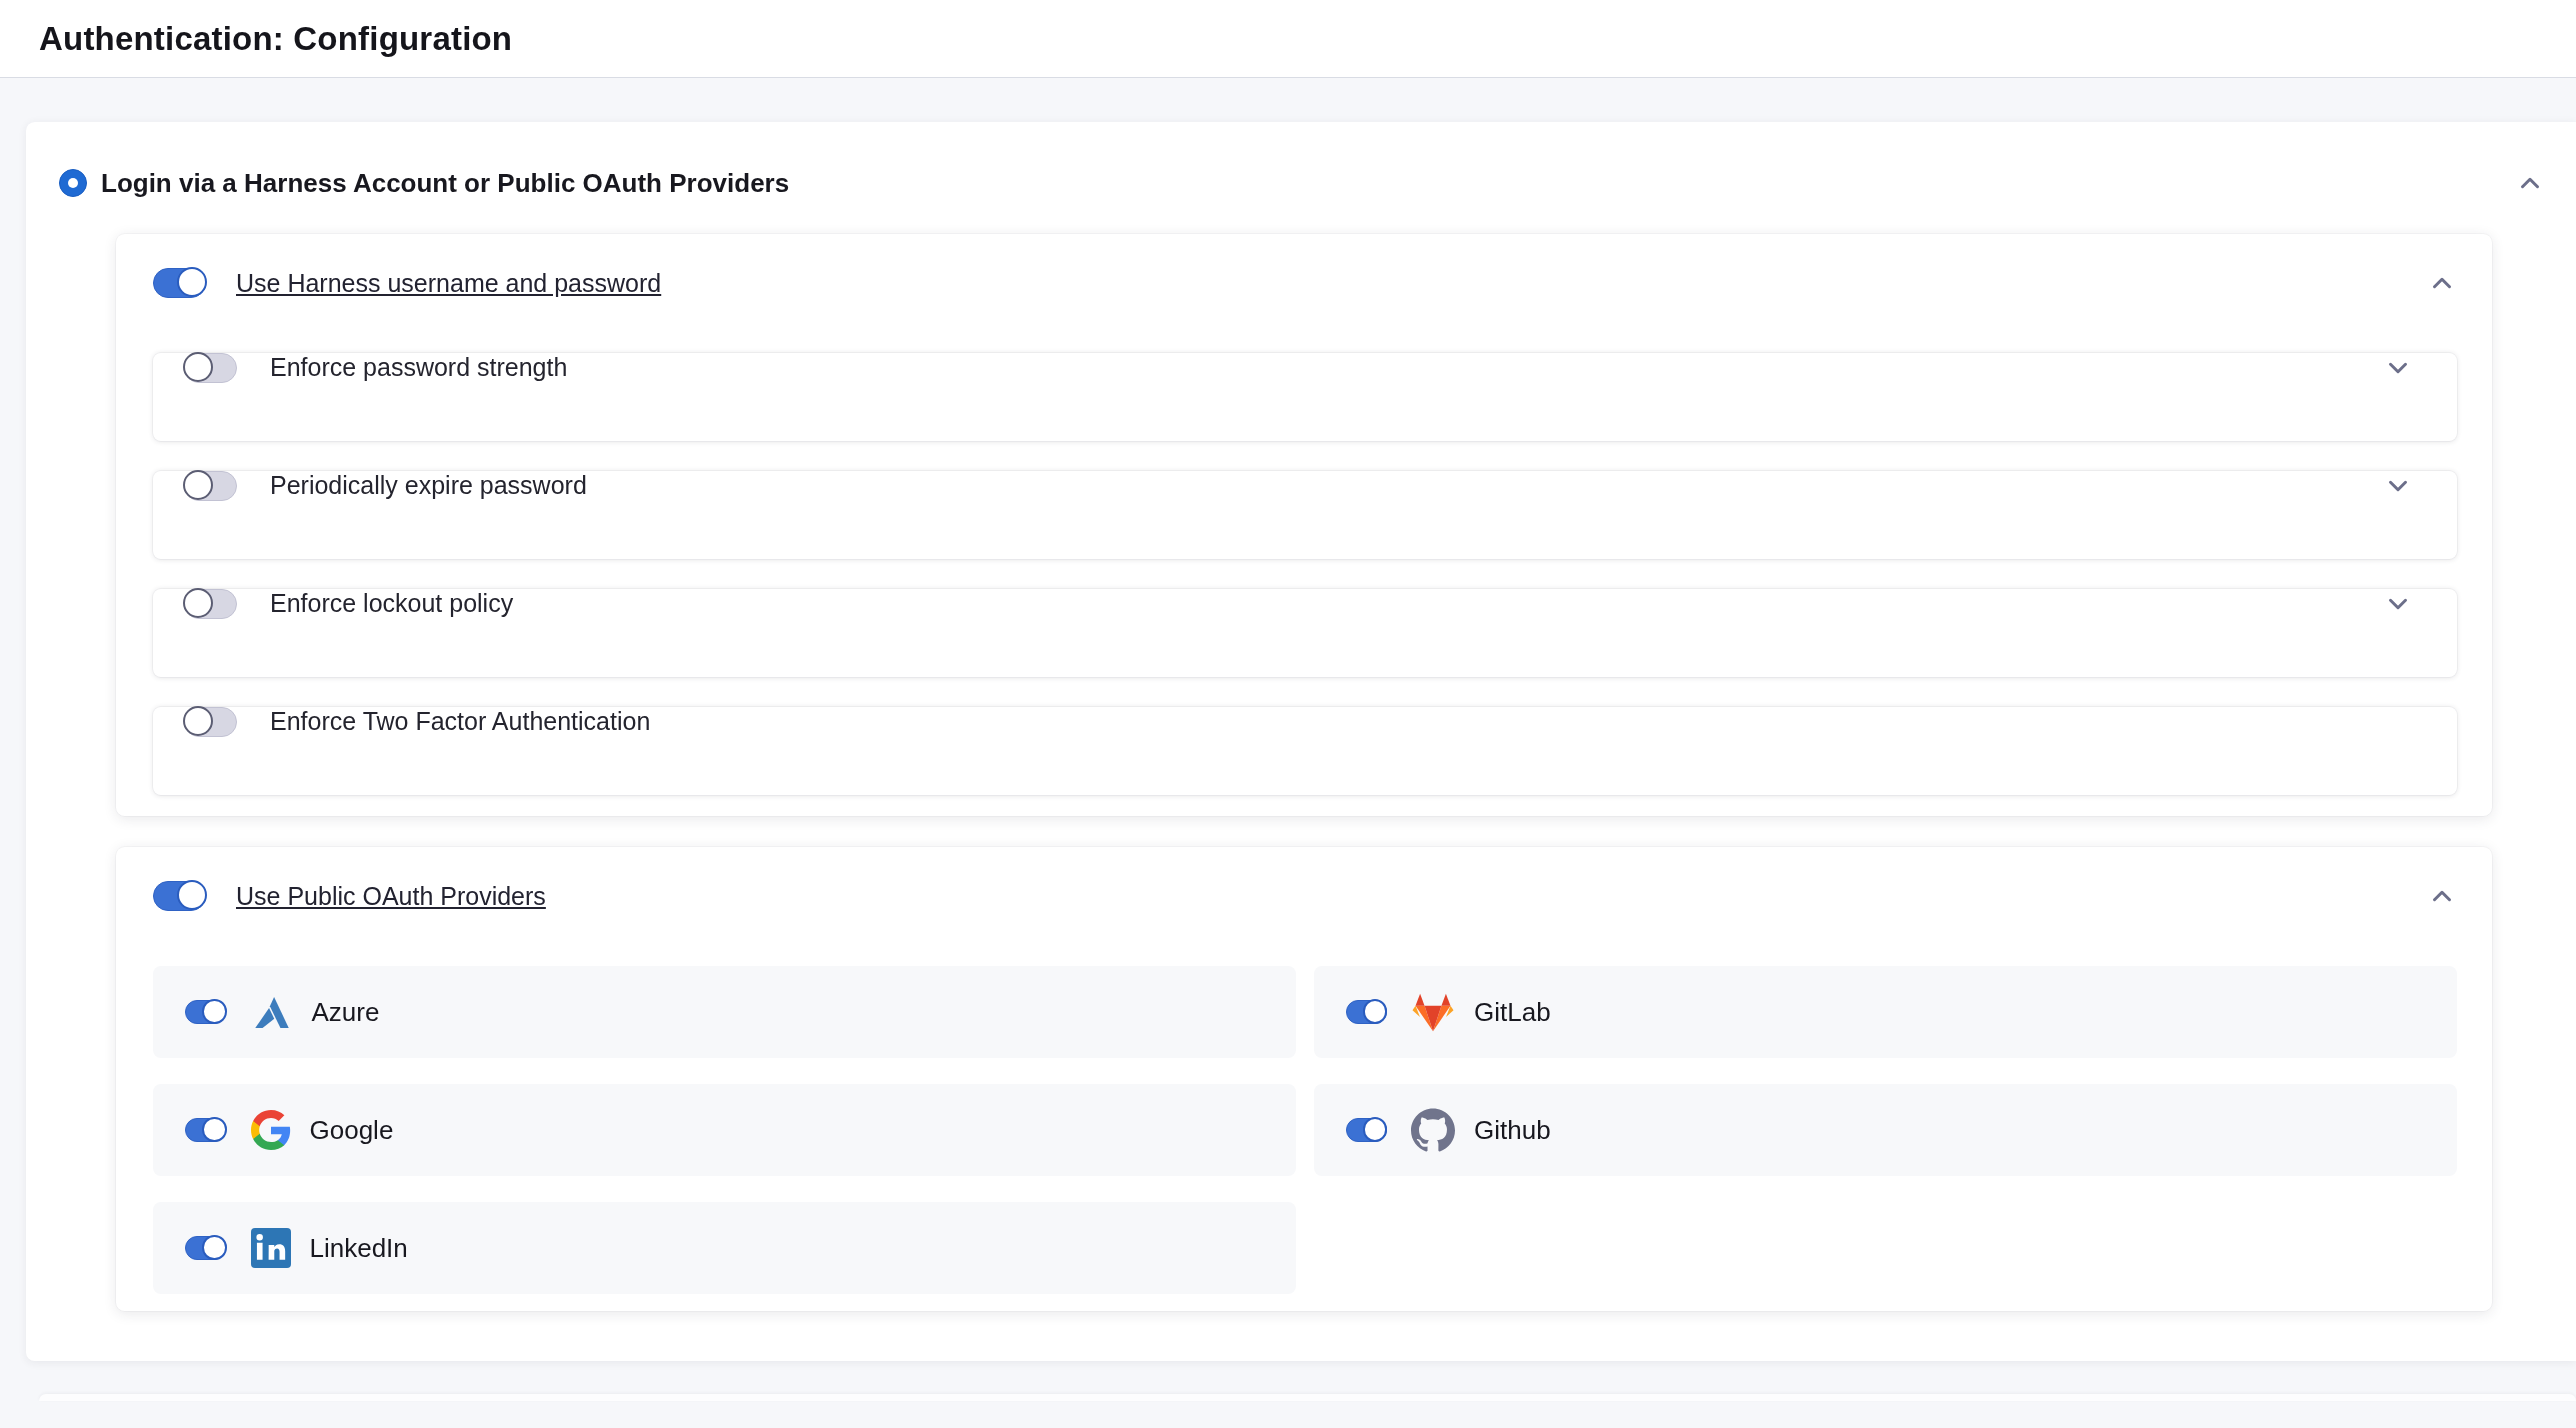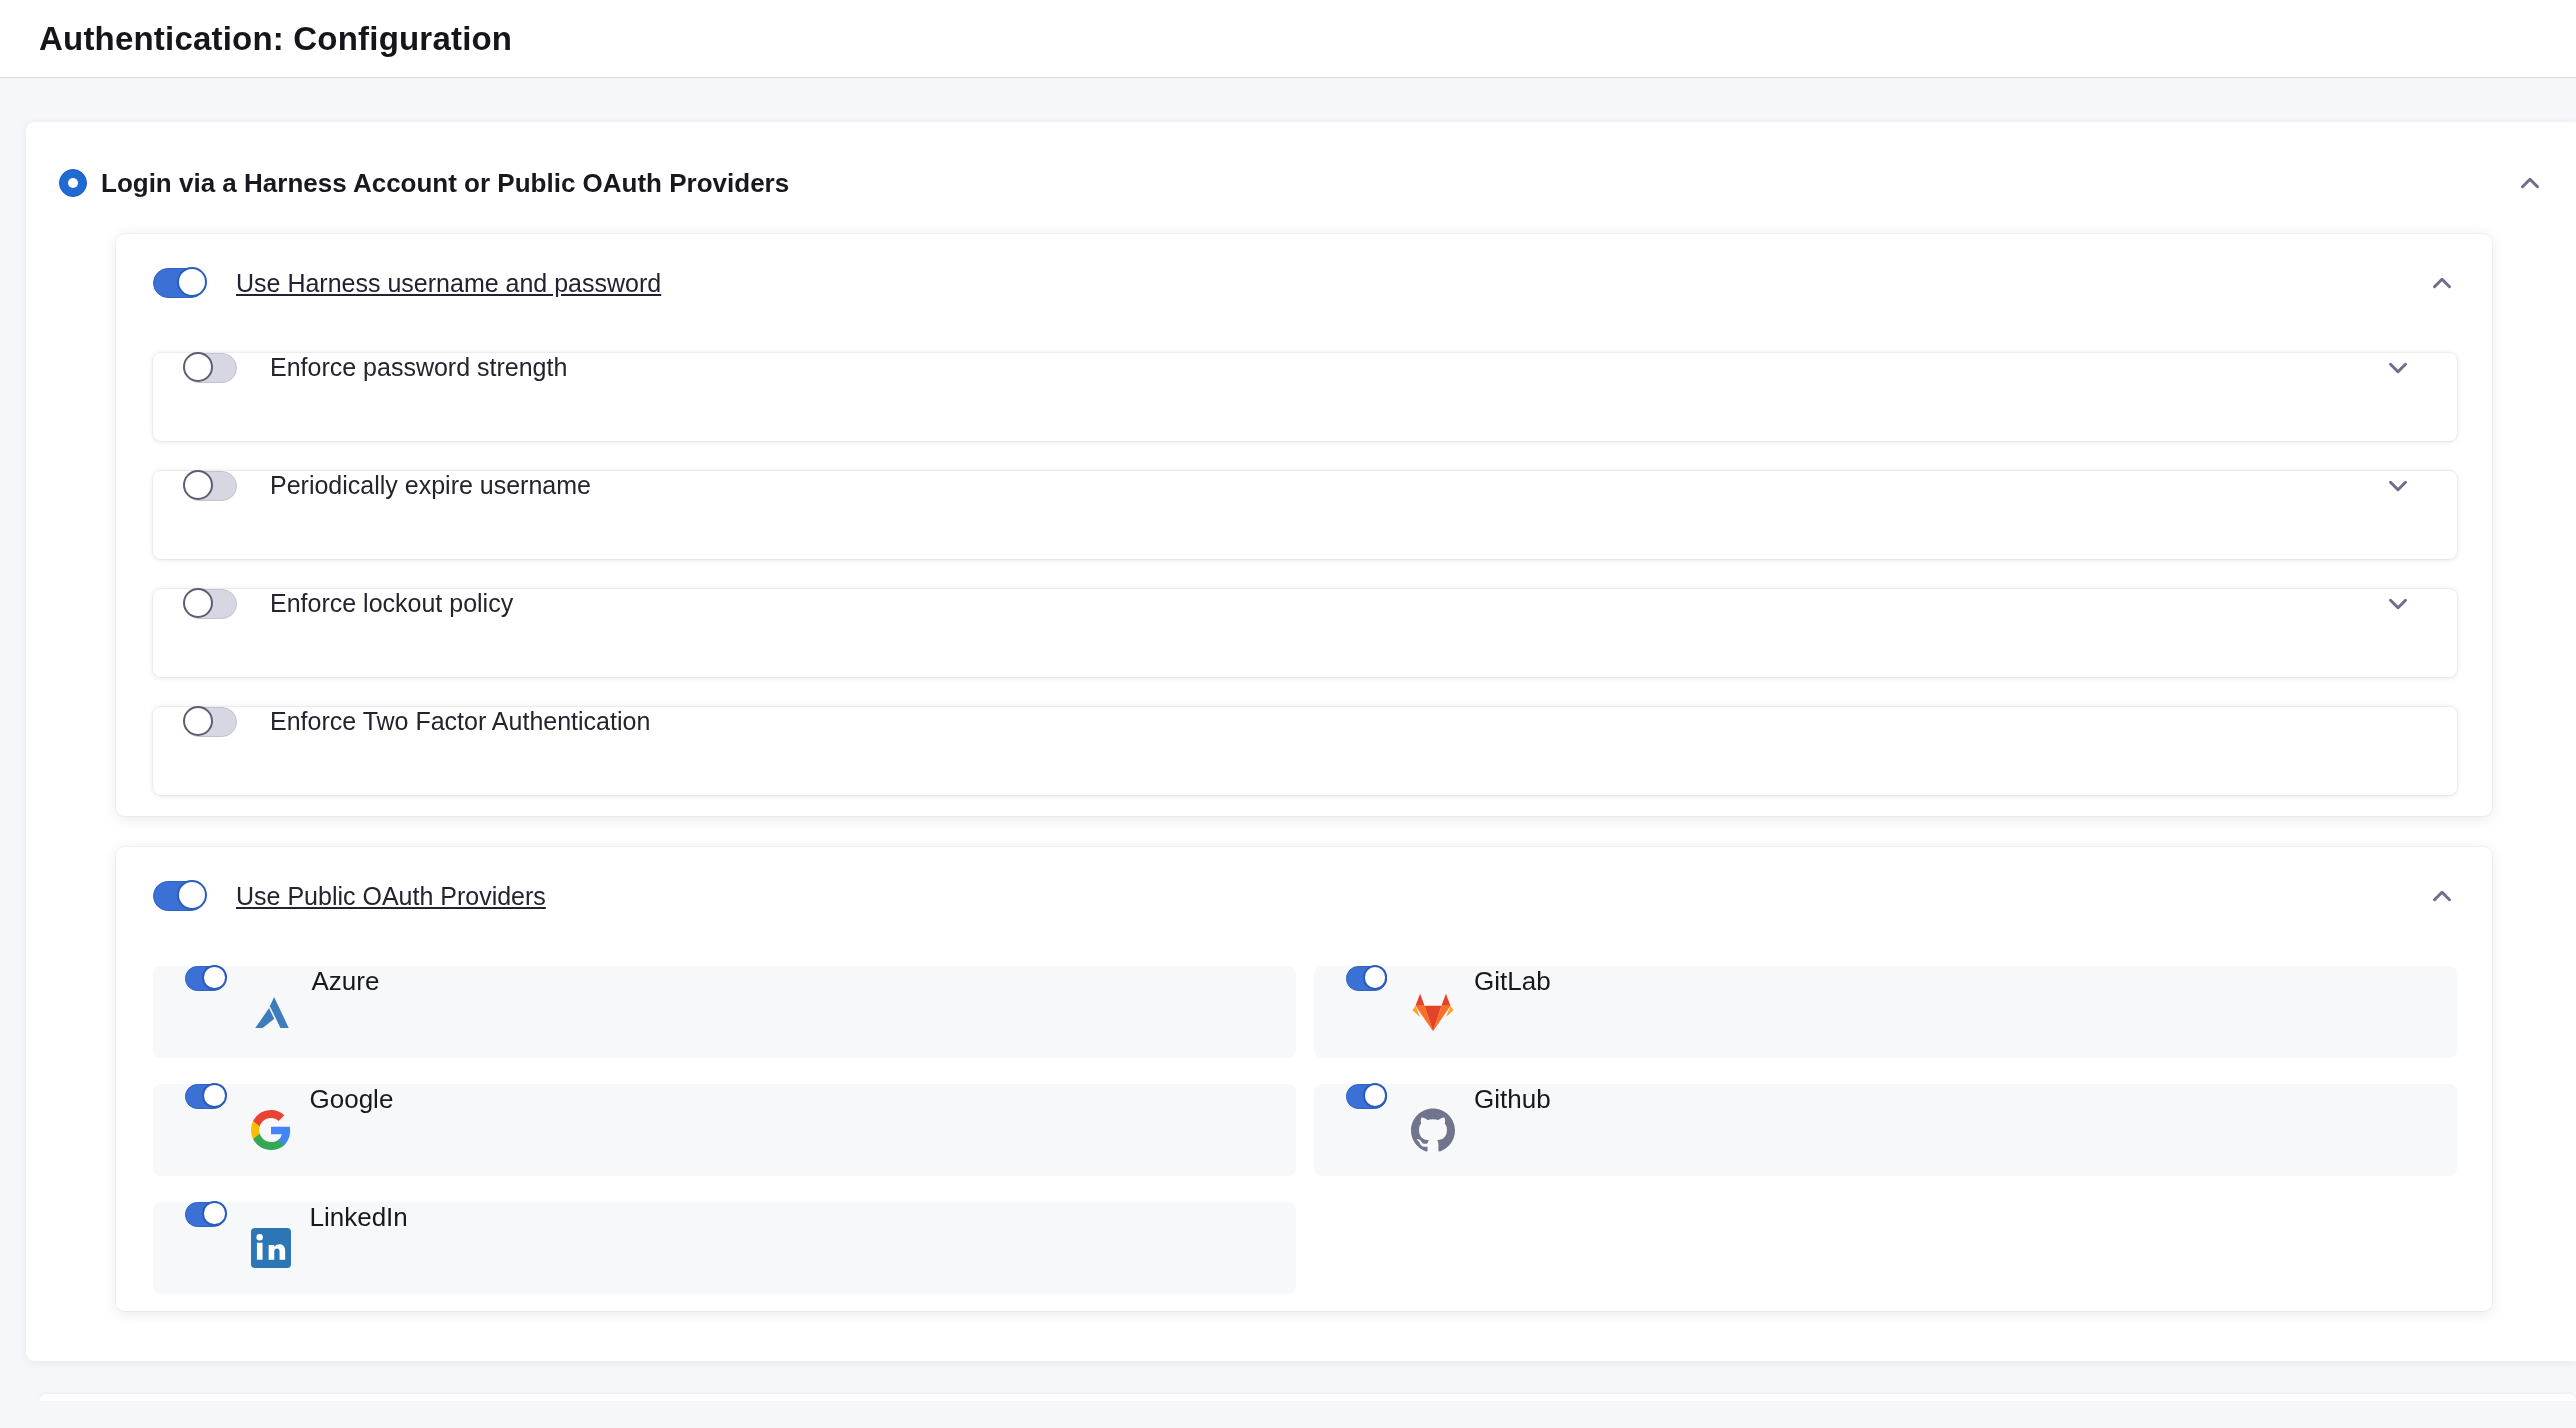--- a/index.html
+++ b/index.html
@@ -81,21 +81,21 @@
   .option-label { margin-left:33px; font-size:25px; color:#24242e; }
 
   
   .providers {
     margin-top:47px;
     display:grid; grid-template-columns:1fr 1fr;
     column-gap:17.5px; row-gap:26px;
   }
   .provider-row {
     height:92px; background:#f7f8fa; border-radius:7.9px;
-    display:flex; padding-left:32px;
+    display:flex; align-items:center; padding-left:32px;
   }
   .provider-icon { margin-left:24.5px; flex:0 0 auto; display:flex; align-items:center; }
   .provider-label { margin-left:19px; font-size:26px; color:#18181f; }
 
   
   .next-card-edge {
     margin:33px 0 0 39px; width:2537px; height:7px;
     background:#fdfdfe; border-radius:7.9px 7.9px 0 0;
     box-shadow:0 -0.9px 3.5px rgba(40,41,61,.05);
   }
@@ -145,21 +145,21 @@
           <span class="spacer"></span>
           <svg class="chev" viewBox="0 0 24 24">
             <path d="M6 9l6 6 6-6" fill="none" stroke="#6c6f8a" stroke-width="2.4" stroke-linecap="round" stroke-linejoin="round"></path>
           </svg>
         </div>
 
         <div class="option-row">
           <span class="switch">
               <span class="knob"></span>
             </span>
-          <span class="option-label">Periodically expire username</span>
+          <span class="option-label">Periodically expire password</span>
           <span class="spacer"></span>
           <svg class="chev" viewBox="0 0 24 24">
             <path d="M6 9l6 6 6-6" fill="none" stroke="#6c6f8a" stroke-width="2.4" stroke-linecap="round" stroke-linejoin="round"></path>
           </svg>
         </div>
 
         <div class="option-row">
           <span class="switch">
               <span class="knob"></span>
             </span>

